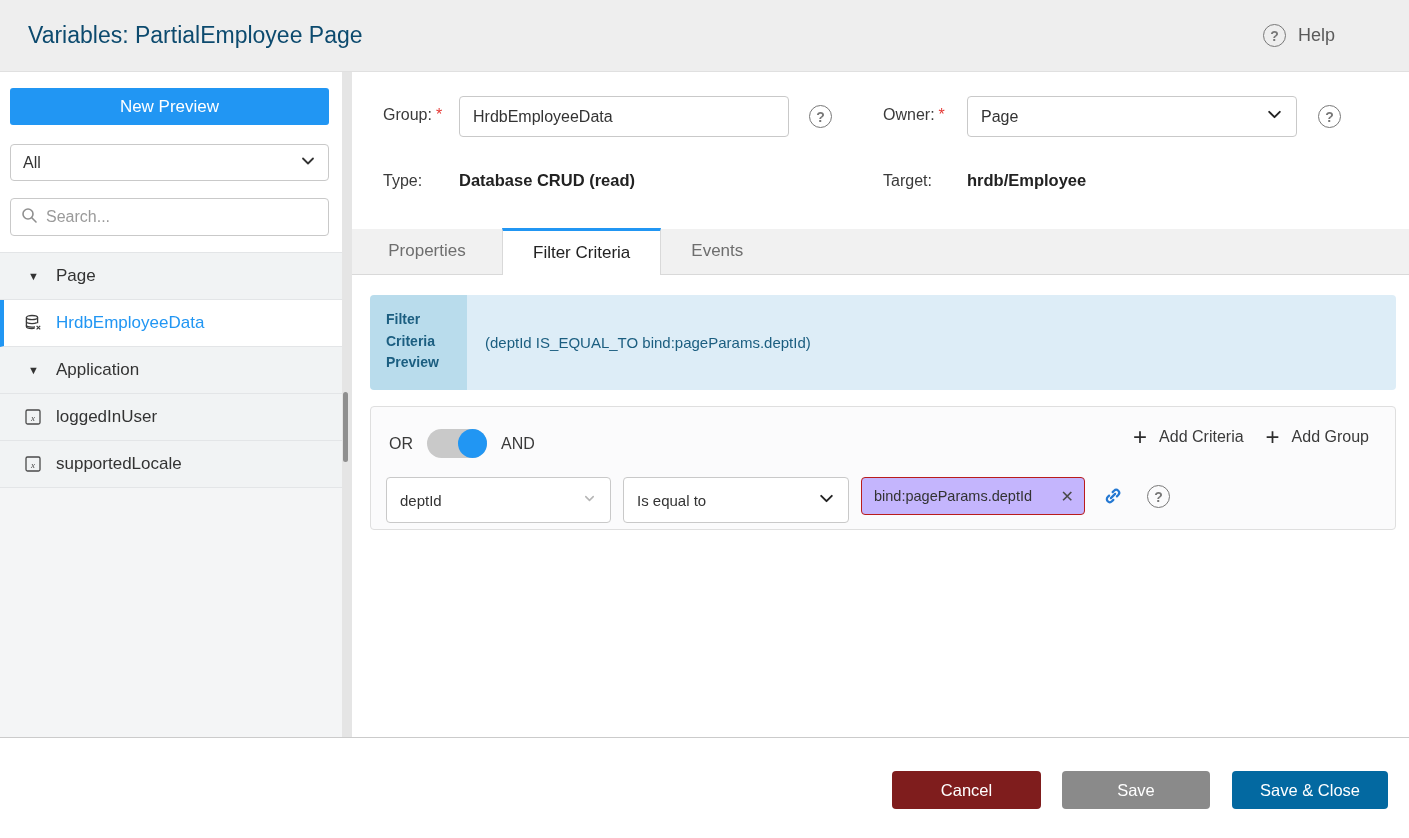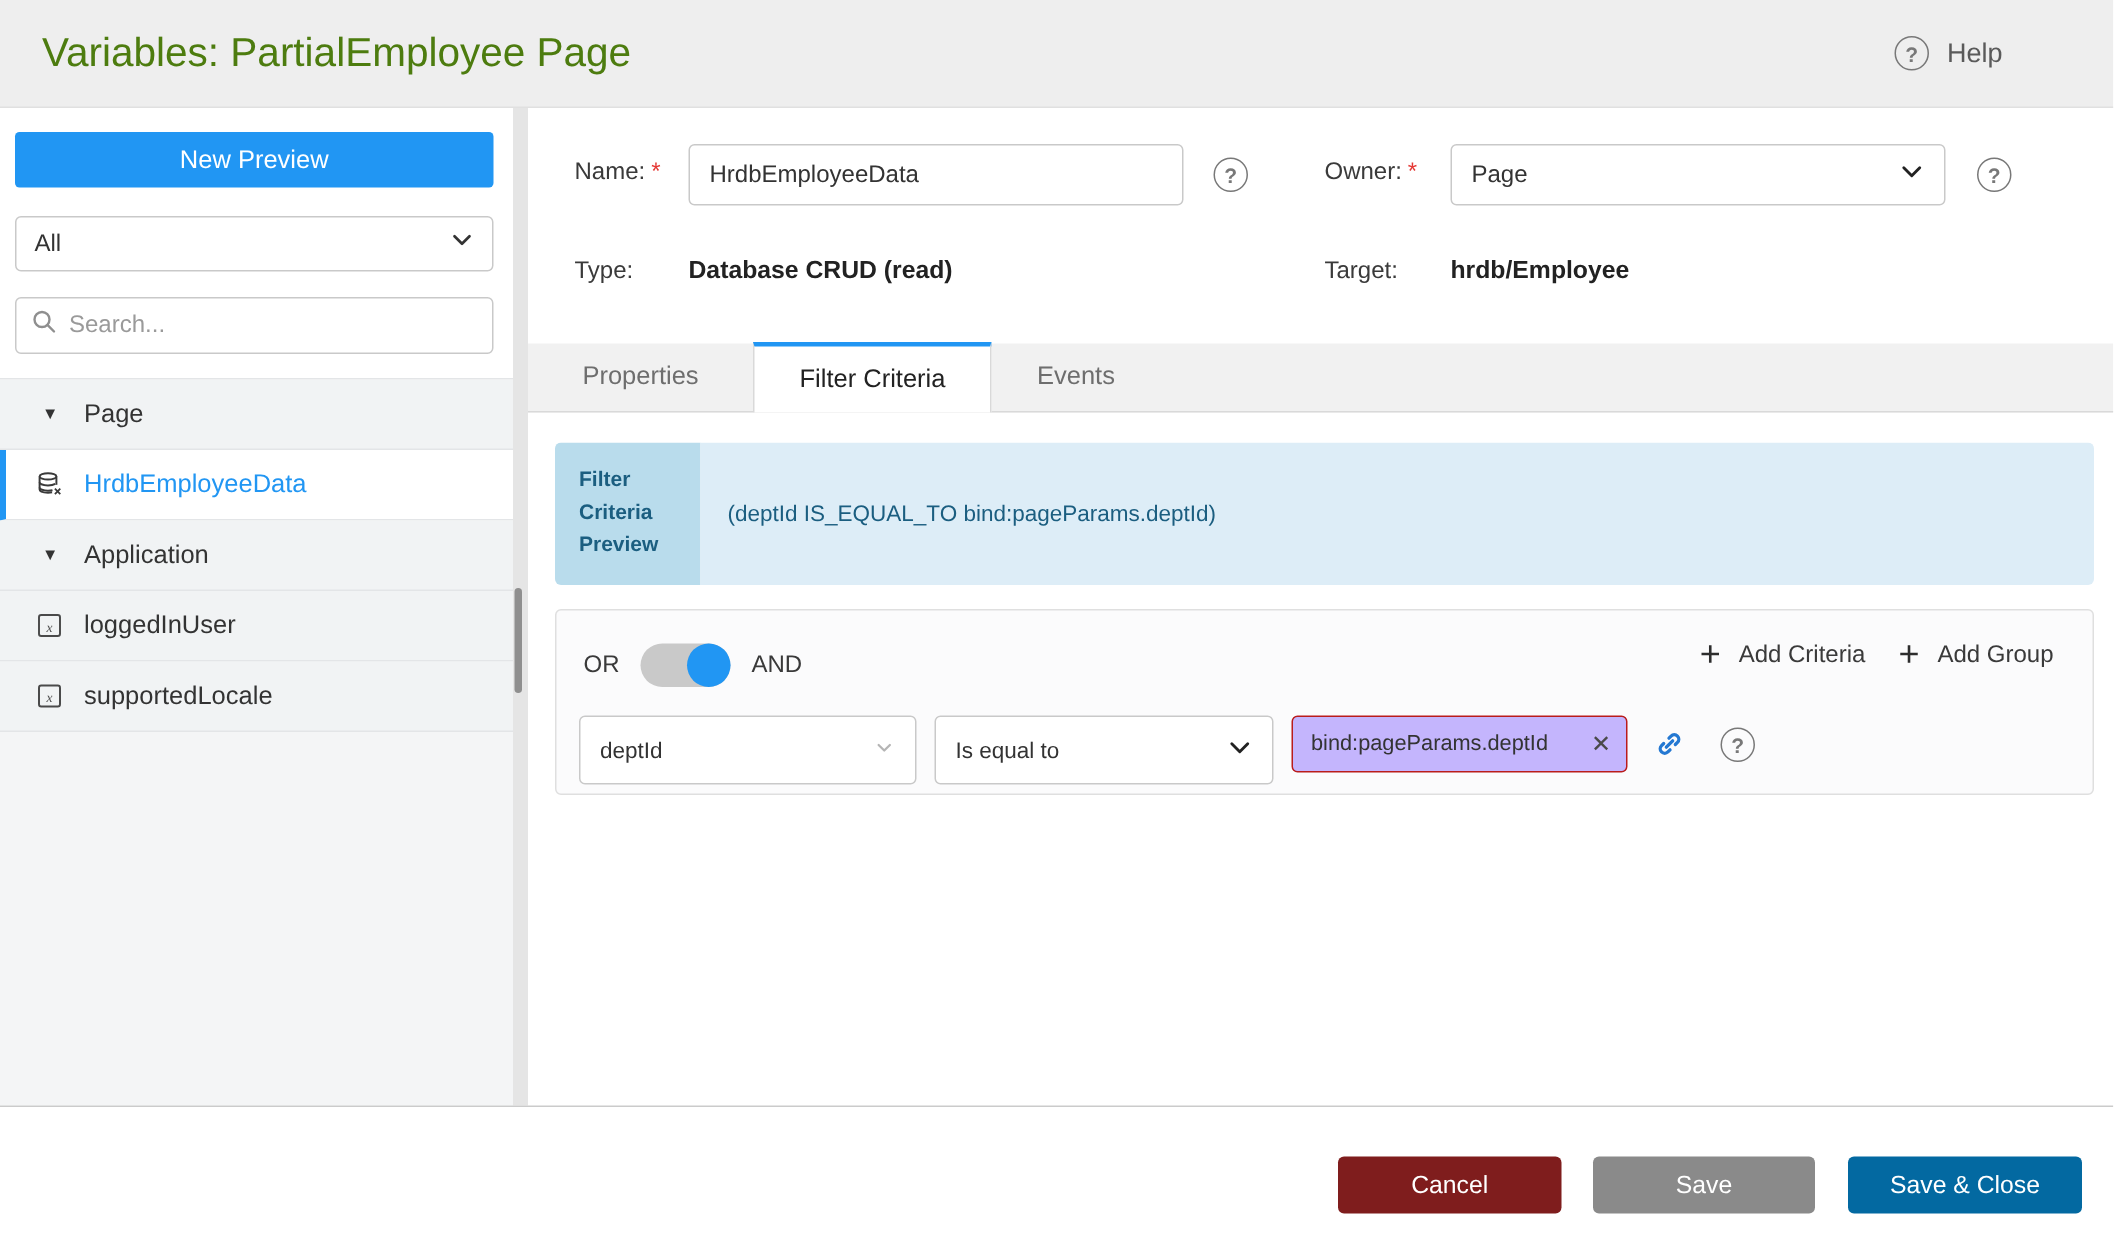--- a/index.html
+++ b/index.html
@@ -2,21 +2,21 @@
 <html><head>
 <meta charset="utf-8">
 <style>
   * { margin:0; padding:0; box-sizing:border-box; }
   html,body { background:#ffffff; }
   body { font-family:"Liberation Sans", sans-serif; color:#333; }
   .dialog { position:relative; width:1409px; height:838px; background:#fff; overflow:hidden; }
 
   
   .hdr { position:absolute; left:0; top:0; width:1409px; height:72px; background:#eeeeee; border-bottom:1px solid #e0e0e0; }
-  .hdr-title { position:absolute; left:28px; top:0; line-height:71px; font-size:27px; color:#4d7c0f; }
+  .hdr-title { position:absolute; left:28px; top:0; line-height:71px; font-size:23px; color:#0c4a6e; }
   .hdr-help { position:absolute; right:74px; top:0; height:71px; display:flex; align-items:center; gap:12px; cursor:pointer; }
   .qicon { width:23px; height:23px; border:1.6px solid #787878; border-radius:50%; color:#787878; font-size:14px; font-weight:bold; display:inline-flex; align-items:center; justify-content:center; background:transparent; flex:0 0 auto; }
   .hdr-help-label { font-size:18px; color:#5a5a5a; }
 
   
   .sidebar { position:absolute; left:0; top:72px; width:342px; height:665px; background:#f4f5f6; }
   .sidebar-top { position:absolute; left:0; top:0; width:342px; height:180px; background:#ffffff; }
   .btn-new { position:absolute; left:10px; top:16px; width:319px; height:37px; background:#2196f3; color:#fff; border:none; border-radius:3px; font-size:17px; font-family:inherit; cursor:pointer; }
   .sel-box { position:absolute; left:10px; top:72px; width:319px; height:37px; background:#fff; border:1px solid #c9c9c9; border-radius:4px; display:flex; align-items:center; padding:0 12px; font-size:16px; color:#333; cursor:pointer; }
   .sel-box .grow { flex:1; }
@@ -152,21 +152,21 @@
       </div>
     </div>
   </div>
   <div class="scrolltrack">
     <div class="scrollthumb"></div>
   </div>
 
   <div class="main">
 
     <div class="field-label" style="left:31px; top:34px;">
-      <span>Name:</span><span class="req">*</span>
+      <span>Group:</span><span class="req">*</span>
     </div>
     <input class="txt-input" style="left: 107px; top: 24px; width: 330px;" value="HrdbEmployeeData">
     <span class="qicon" style="position:absolute; left:457px; top:33px;">?</span>
 
     <div class="field-label" style="left:531px; top:34px;">
       <span>Owner:</span><span class="req">*</span>
     </div>
     <div class="ddl" style="left:615px; top:24px; width:330px;">
       <span class="grow">Page</span>
       <span>

